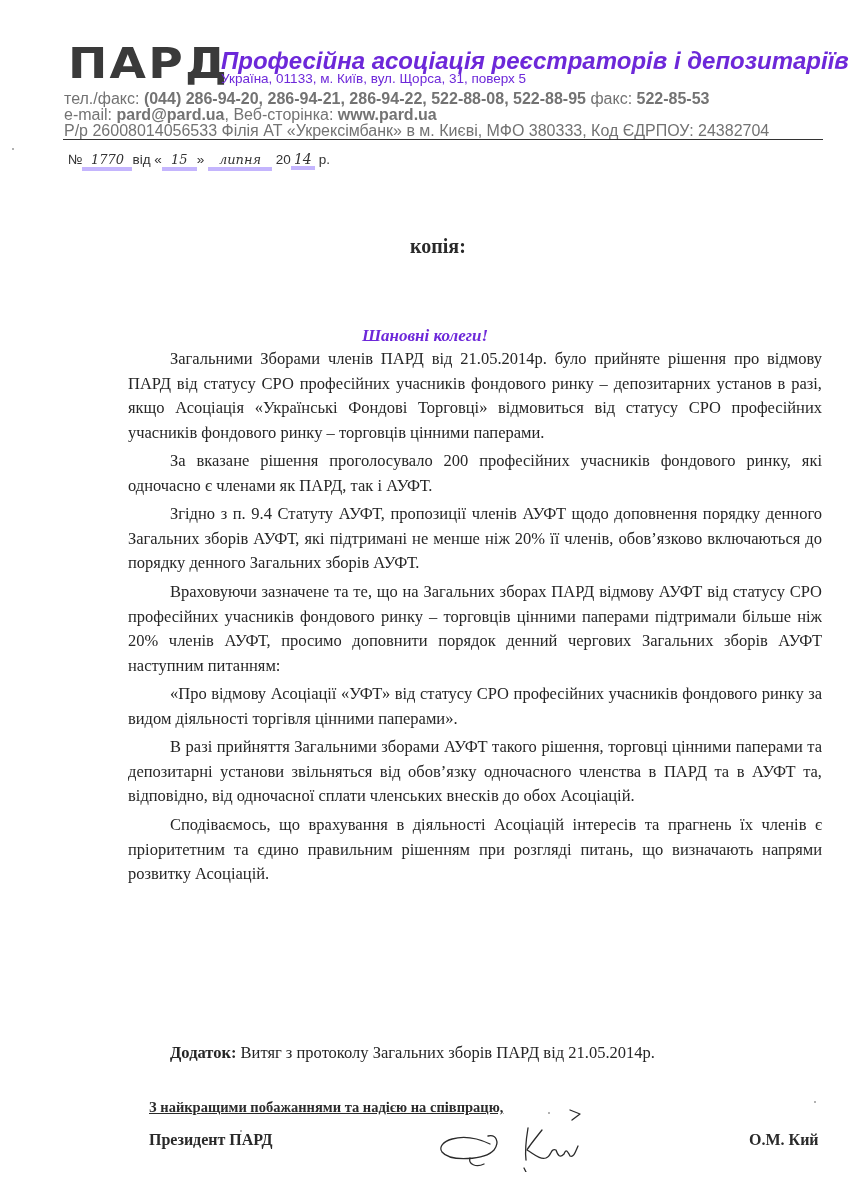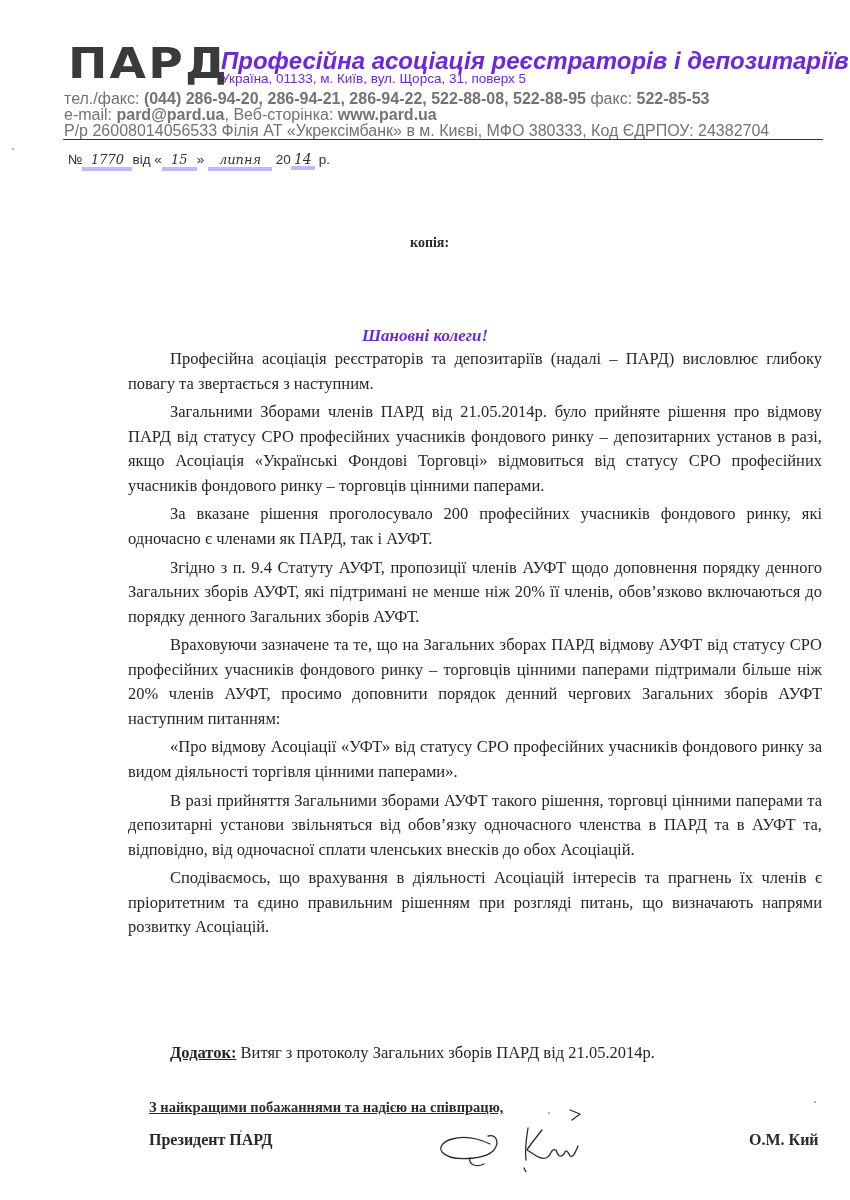--- a/index.html
+++ b/index.html
@@ -75,21 +75,21 @@
   .serif-b {
     font-family: "Liberation Serif", serif;
     font-weight: bold; color: #2a2a2a;
   }
   .addressee {
     position: absolute; left: 410px; top: 197px;
     font-size: 16.5px; white-space: nowrap;
   }
   .copy-label {
     position: absolute; left: 410px; top: 235px;
-    font-size: 14px;
+    font-size: 20px;
   }
   .copy-to {
     position: absolute; left: 498px; top: 235px;
     font-size: 16.5px; line-height: 22px; white-space: pre;
   }
 
   
   .salutation {
     position: absolute; left: 0; width: 850px; top: 326px;
     text-align: center;
@@ -104,21 +104,21 @@
     color: #262626;
     text-align: justify;
   }
   .body-text p { margin: 0 0 4.2px 0; text-indent: 42px; }
 
   .attachment {
     position: absolute; left: 170px; top: 1043px;
     font-family: "Liberation Serif", serif;
     font-size: 16.5px; color: #262626; white-space: nowrap;
   }
-  .attachment .lbl { font-weight: bold; text-decoration: underline; }
+  .attachment .lbl { font-weight: bold; }
 
   .closing {
     position: absolute; left: 149px; top: 1099px;
     font-size: 14.5px; white-space: nowrap; text-decoration: underline;
   }
   .signer-title {
     position: absolute; left: 149px; top: 1131px;
     font-size: 16px;
   }
   .signer-name {
@@ -155,21 +155,20 @@
     <span class="hw mon">липня</span>
     <span>20</span><span class="hw yr">14</span>
     <span>р.</span>
   </div>
 
   <div class="copy-label serif-b">копія:</div>
 
   <div class="salutation">Шановні колеги!</div>
 
   <div class="body-text">
-    <p>Професійна асоціація реєстраторів та депозитаріїв (надалі – ПАРД) висловлює глибоку повагу та звертається з наступним.</p>
     <p>Загальними Зборами членів ПАРД від 21.05.2014р. було прийняте рішення про відмову ПАРД від статусу СРО професійних учасників фондового ринку – депозитарних установ в разі, якщо Асоціація «Українські Фондові Торговці» відмовиться від статусу СРО професійних учасників фондового ринку – торговців цінними паперами.</p>
     <p>За вказане рішення проголосувало 200 професійних учасників фондового ринку, які одночасно є членами як ПАРД, так і АУФТ.</p>
     <p>Згідно з п. 9.4 Статуту АУФТ, пропозиції членів АУФТ щодо доповнення порядку денного Загальних зборів АУФТ, які підтримані не менше ніж 20% її членів, обов’язково включаються до порядку денного Загальних зборів АУФТ.</p>
     <p>Враховуючи зазначене та те, що на Загальних зборах ПАРД відмову АУФТ від статусу СРО професійних учасників фондового ринку – торговців цінними паперами підтримали більше ніж 20% членів АУФТ, просимо доповнити порядок денний чергових Загальних зборів АУФТ наступним питанням:</p>
     <p>«Про відмову Асоціації «УФТ» від статусу СРО професійних учасників фондового ринку за видом діяльності торгівля цінними паперами».</p>
     <p>В разі прийняття Загальними зборами АУФТ такого рішення, торговці цінними паперами та депозитарні установи звільняться від обов’язку одночасного членства в ПАРД та в АУФТ та, відповідно, від одночасної сплати членських внесків до обох Асоціацій.</p>
     <p>Сподіваємось, що врахування в діяльності Асоціацій інтересів та прагнень їх членів є пріоритетним та єдино правильним рішенням при розгляді питань, що визначають напрями розвитку Асоціацій.</p>
   </div>
 
   <div class="attachment">

